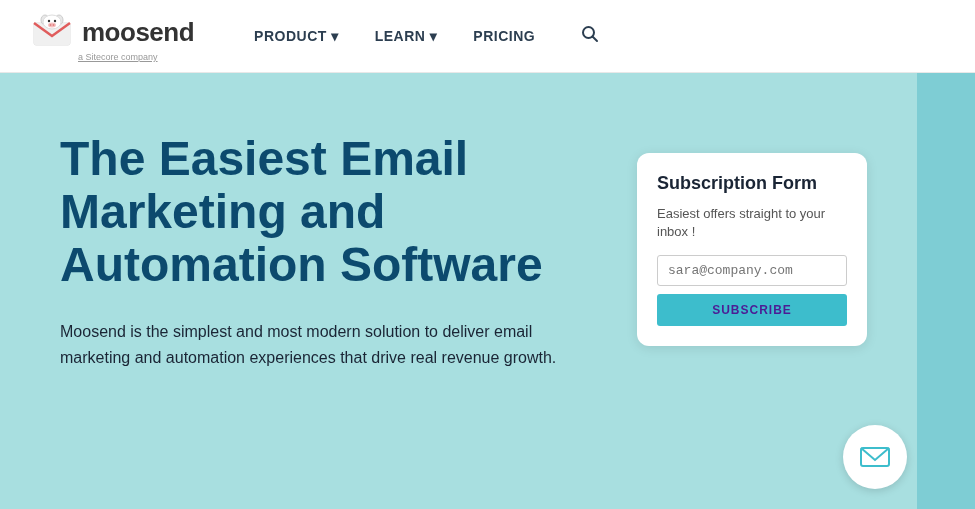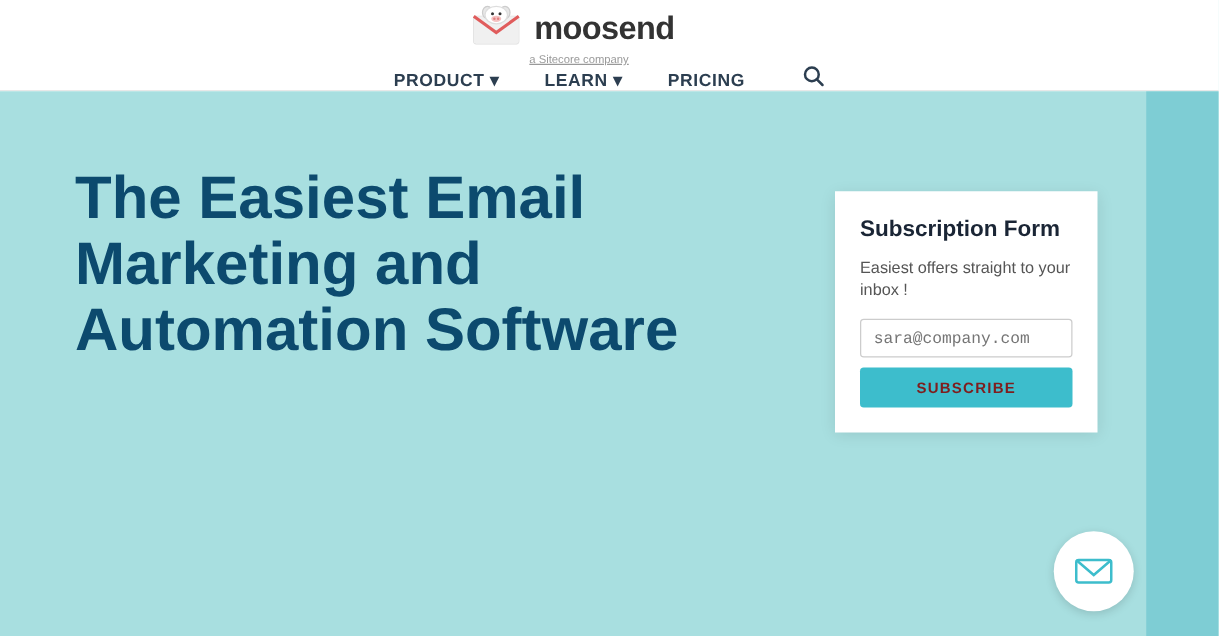--- a/index.html
+++ b/index.html
@@ -6,21 +6,20 @@
     body { font-family: Arial, sans-serif; width: 975px; height: 509px; overflow: hidden; }
 
     
     .navbar {
       display: flex;
       align-items: center;
       padding: 0 30px;
       height: 73px;
       background: #fff;
       border-bottom: 1px solid #e8e8e8;
-      flex-direction: column;
     }
     .logo-area {
       display: flex;
       flex-direction: column;
       align-items: flex-start;
       margin-right: 60px;
     }
     .logo-row {
       display: flex;
       align-items: center;
@@ -85,25 +84,25 @@
     .hero-subtitle {
       font-size: 16px;
       color: #1a2535;
       max-width: 510px;
       line-height: 1.6;
     }
 
     
     .subscription-card {
       position: absolute;
-      right: 97px;
+      right: 108px;
       top: 80px;
-      width: 210px;
+      width: 230px;
       background: #fff;
-      border-radius: 0;
+      border-radius: 12px;
       padding: 20px;
       box-shadow: 0 2px 12px rgba(0,0,0,0.1);
       z-index: 10;
     }
     .sub-title {
       font-size: 18px;
       font-weight: 800;
       color: #1a2535;
       margin-bottom: 10px;
       line-height: 1.2;
@@ -121,21 +120,21 @@
       padding: 7px 10px;
       font-size: 13px;
       color: #15803d;
       margin-bottom: 8px;
       outline: none;
       font-family: Liberation Mono, monospace;
     }
     .sub-button {
       width: 100%;
       background: #3dbdcc;
-      color: #7f1d1d;
+      color: #4c1d95;
       border: none;
       border-radius: 3px;
       padding: 9px;
       font-size: 12px;
       font-weight: 700;
       letter-spacing: 1px;
       cursor: pointer;
       text-transform: uppercase;
     }
 
@@ -211,20 +210,21 @@
         <line x1="11.5" y1="11.5" x2="16" y2="16" stroke="#2c3e50" stroke-width="2" stroke-linecap="round"></line>
       </svg>
     </span>
   </div>
 </nav>
 
 <section class="hero">
   <div class="right-panel"></div>
 
   <h1 class="hero-title">The Easiest Email Marketing and Automation Software</h1>
+  <p class="hero-subtitle">Moosend is the simplest and most modern solution to deliver email marketing and automation experiences that drive real revenue growth.</p>
 
   <div class="subscription-card">
     <div class="sub-title">Subscription Form</div>
     <p class="sub-desc">Easiest offers straight to your inbox !</p>
     <input class="sub-input" type="email" placeholder="sara@company.com" style="">
     <button class="sub-button">SUBSCRIBE</button>
   </div>
 
   <div class="floating-icon">
     <svg viewBox="0 0 32 32" fill="none" xmlns="http://www.w3.org/2000/svg">

